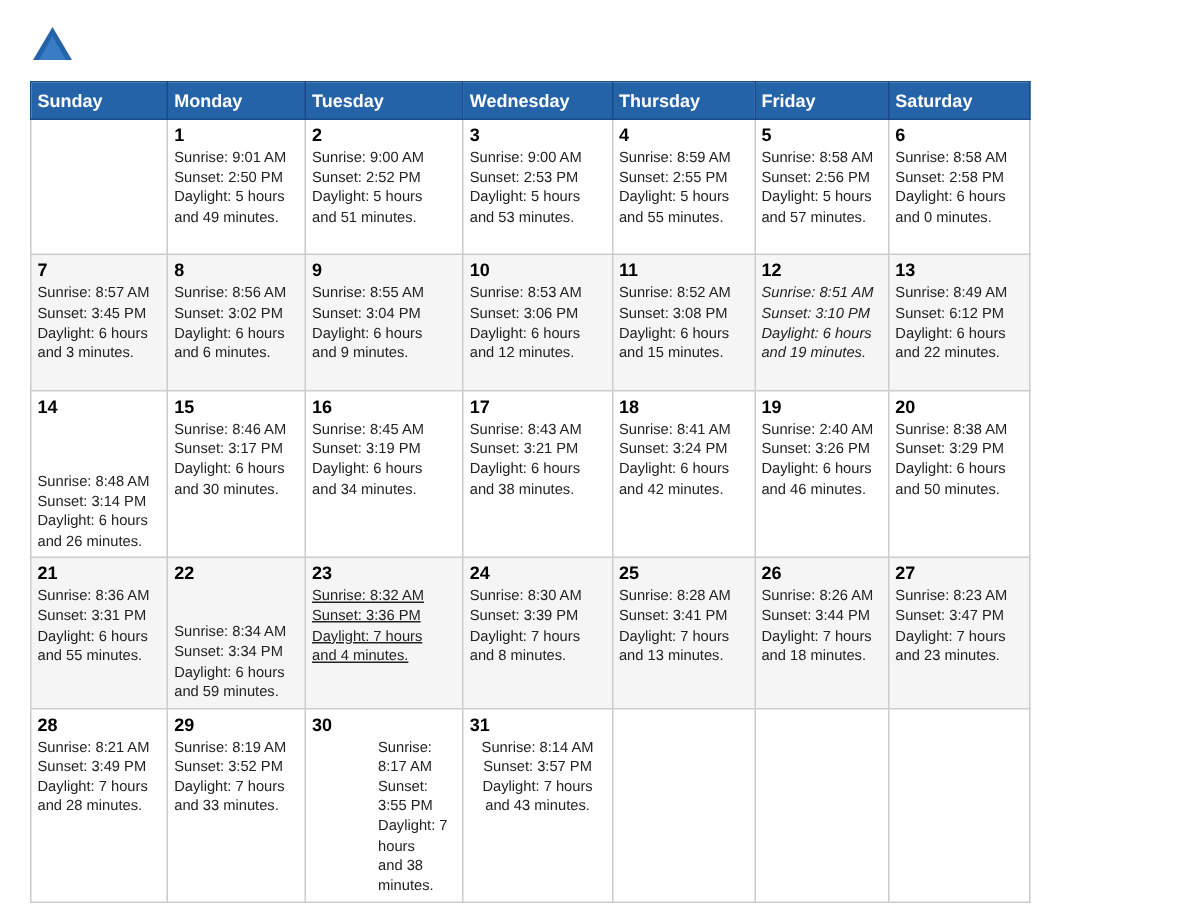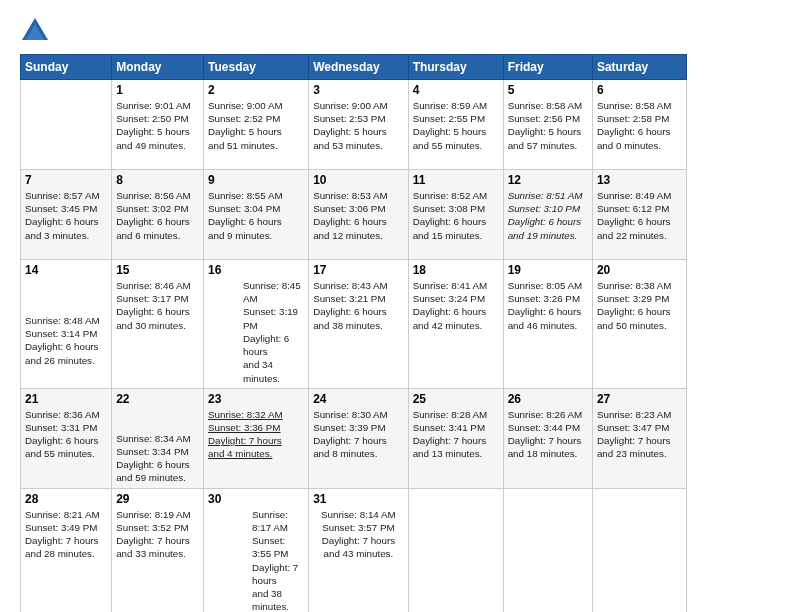--- a/index.html
+++ b/index.html
@@ -234,42 +234,42 @@
           </td>
           <td>
             <span class="day-number">15</span>
             <div class="day-info" style="white-space: pre-line;">Sunrise: 8:46 AM
 Sunset: 3:17 PM
 Daylight: 6 hours
 and 30 minutes.</div>
           </td>
           <td>
             <span class="day-number">16</span>
-            <div class="day-info" style="white-space: pre-line; margin-left: 35px;">Sunrise: 8:45 AM
+            <div class="day-info" style="white-space: pre-line;">Sunrise: 8:45 AM
 Sunset: 3:19 PM
 Daylight: 6 hours
 and 34 minutes.</div>
           </td>
           <td>
             <span class="day-number">17</span>
             <div class="day-info" style="white-space: pre-line;">Sunrise: 8:43 AM
 Sunset: 3:21 PM
 Daylight: 6 hours
 and 38 minutes.</div>
           </td>
           <td>
             <span class="day-number">18</span>
             <div class="day-info" style="white-space: pre-line;">Sunrise: 8:41 AM
 Sunset: 3:24 PM
 Daylight: 6 hours
 and 42 minutes.</div>
           </td>
           <td>
             <span class="day-number">19</span>
-            <div class="day-info" style="white-space: pre-line;">Sunrise: 8:05 AM
+            <div class="day-info" style="white-space: pre-line;">Sunrise: 2:40 AM
 Sunset: 3:26 PM
 Daylight: 6 hours
 and 46 minutes.</div>
           </td>
           <td>
             <span class="day-number">20</span>
             <div class="day-info" style="white-space: pre-line;">Sunrise: 8:38 AM
 Sunset: 3:29 PM
 Daylight: 6 hours
 and 50 minutes.</div>

